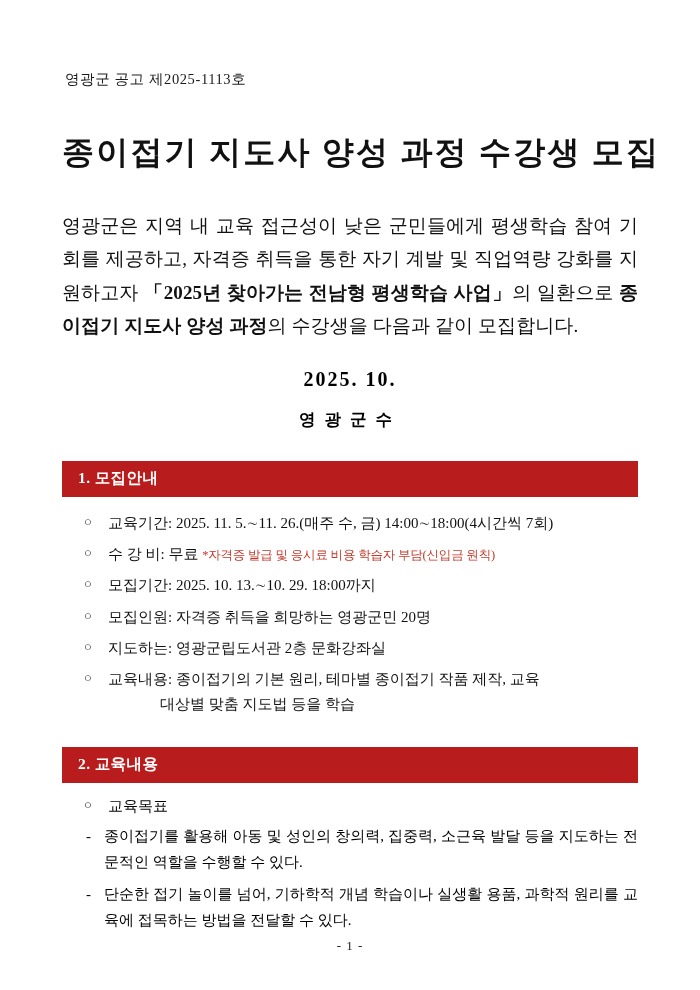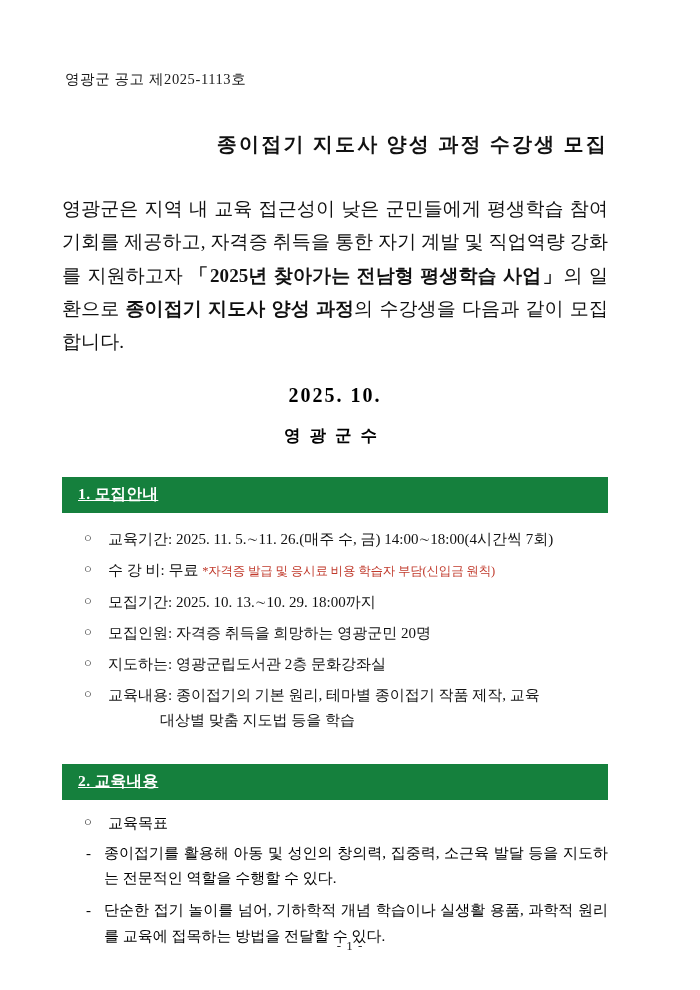--- a/index.html
+++ b/index.html
@@ -13,31 +13,31 @@
     font-family: "Liberation Serif", serif;
     color: #000000;
     position: relative;
     overflow: hidden;
   }
   .page {
     position: relative;
     width: 700px;
     height: 990px;
     box-sizing: border-box;
-    padding: 70px 92px 0 62px;
+    padding: 70px 62px 0 62px;
   }
   .doc-number {
     font-size: 14.5px;
     letter-spacing: 0.6px;
     color: #1a1a1a;
     margin: 0 0 42px 3px;
   }
   .doc-title {
     text-align: right;
-    font-size: 20px;
+    font-size: 32px;
     font-weight: bold;
     letter-spacing: 2.2px;
     color: #111111;
     margin: 0 0 34px 0;
     white-space: nowrap;
   }
   .intro {
     font-size: 19px;
     line-height: 1.75;
     text-align: justify;
@@ -57,28 +57,27 @@
     margin: 0 0 18px 0;
   }
   .signer {
     text-align: center;
     font-size: 16.5px;
     font-weight: bold;
     letter-spacing: 9px;
     margin: 0 0 30px 0;
   }
   .section-bar {
-    background: #15803d;
+    background: #b91c1c;
     color: #ffffff;
     font-size: 15.5px;
     font-weight: bold;
     padding: 7px 0 8px 16px;
     letter-spacing: 0.4px;
     margin: 0 0 14px 0;
-    text-decoration: underline;
   }
   .section-bar.second {
     margin-top: 30px;
   }
   ul.items {
     list-style: none;
     margin: 0 0 0 0;
     padding: 0 0 0 22px;
   }
   ul.items > li {

